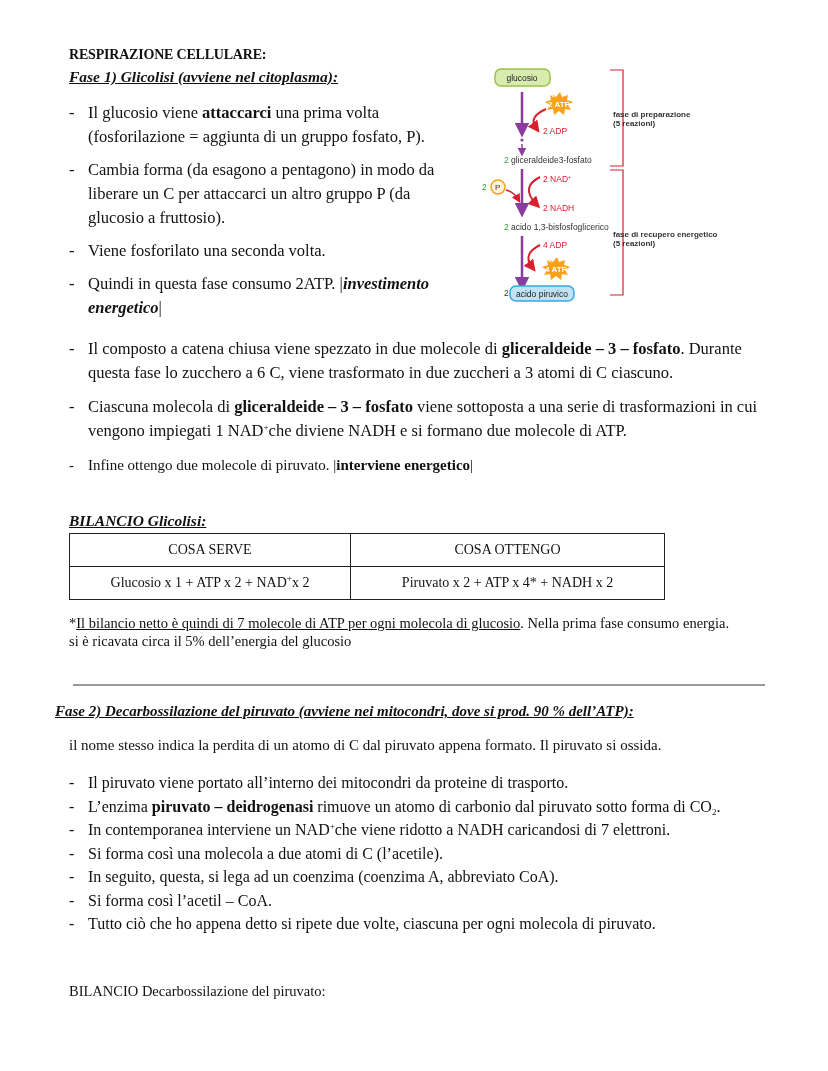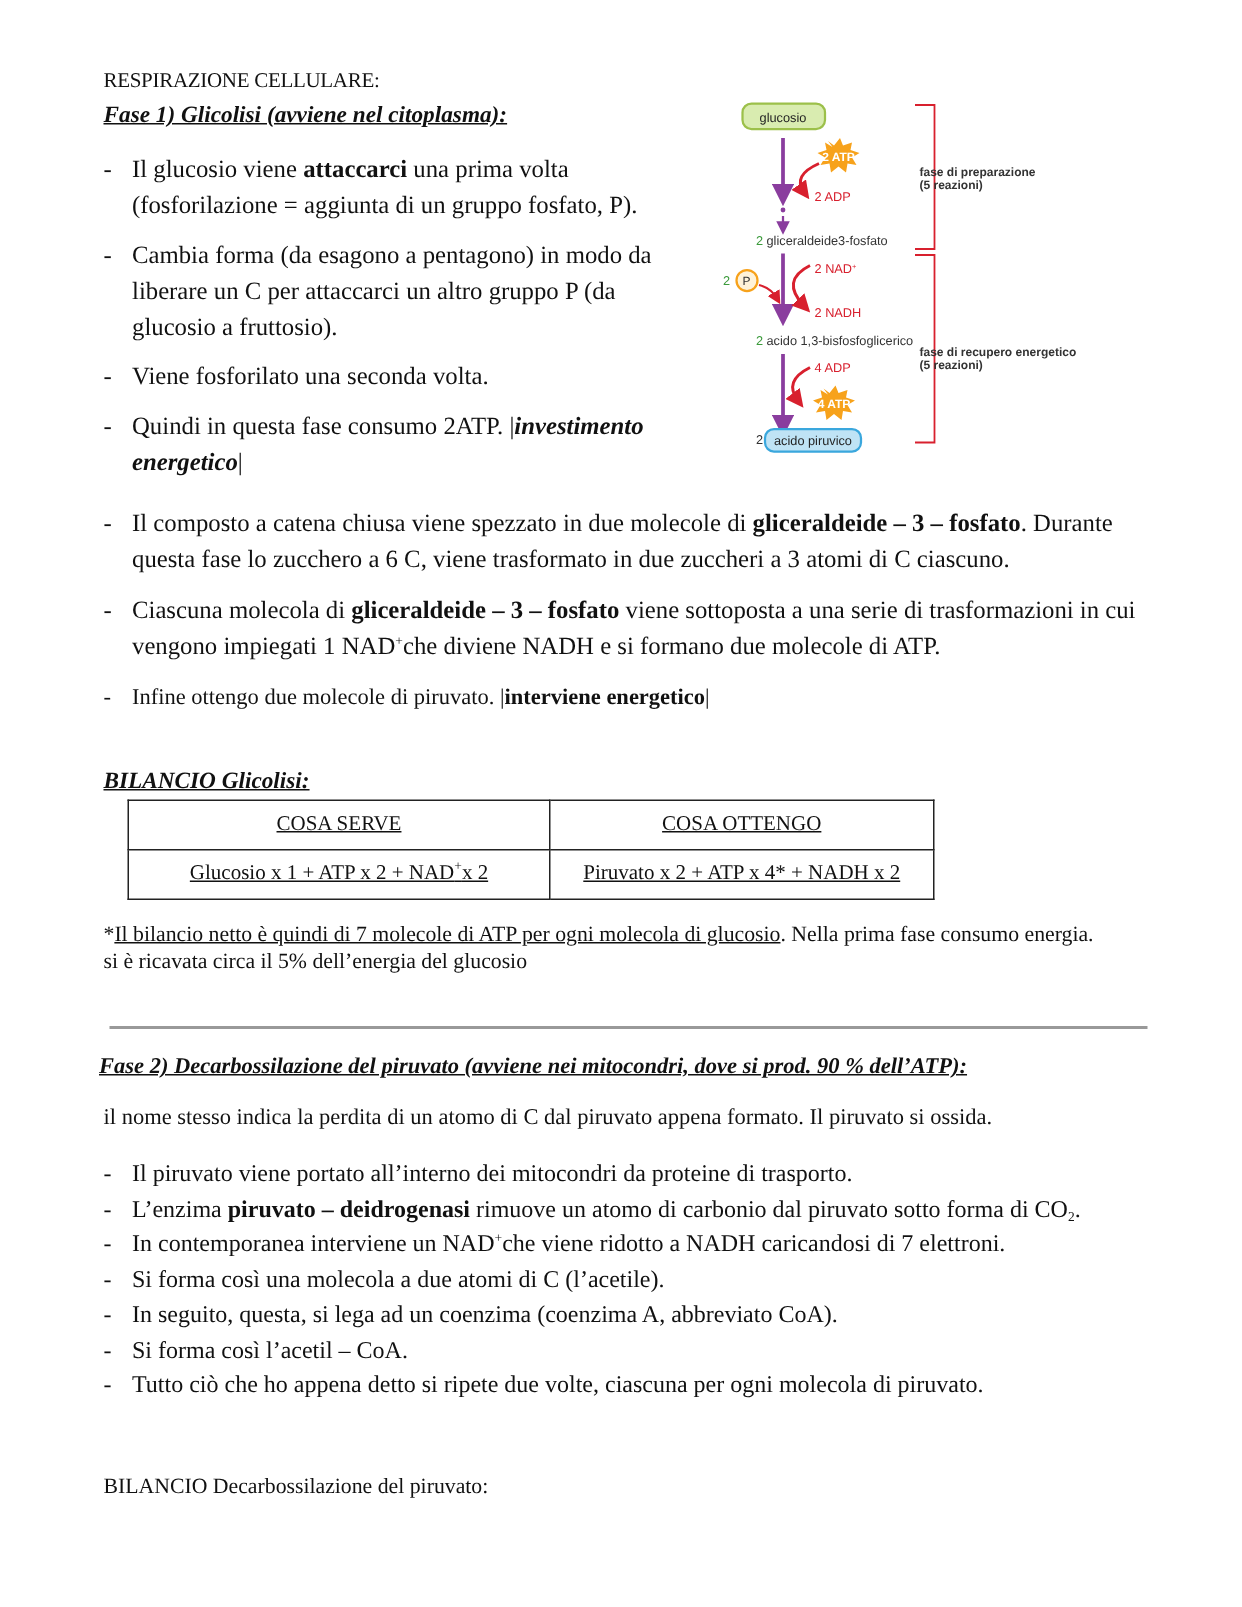--- a/index.html
+++ b/index.html
@@ -1,39 +1,39 @@
 <!DOCTYPE html>
 <html><head>
 <meta charset="utf-8">
 <style>
   html, body { margin: 0; padding: 0; background: #ffffff; }
   body { width: 828px; height: 1071px; position: relative; overflow: hidden;
          font-family: "Liberation Serif", "DejaVu Serif", serif; color: #111; }
   .abs { position: absolute; }
-  .title { left: 69px; top: 47px; font-size: 14px; font-weight: normal; letter-spacing: -0.2px; }
+  .title { left: 69px; top: 47px; font-size: 14px; font-weight: bold; letter-spacing: -0.2px; }
   .phase-title { font-size: 15.5px; font-style: italic; font-weight: bold; text-decoration: underline; }
   .ph1 { left: 69px; top: 68px; }
   .bullets { margin: 0; padding: 0; list-style: none; }
   .bullets li { position: relative; padding-left: 19px; }
   .bullets li .dash { position: absolute; left: 0; top: 0; }
   .b1 { left: 69px; top: 101px; width: 400px; font-size: 16.5px; line-height: 24px; }
   .b1 li { margin-bottom: 9px; }
   .b2 { left: 69px; top: 337px; width: 700px; font-size: 16.5px; line-height: 24px; }
   .b2 li { margin-bottom: 10px; }
   .b2 li.small { font-size: 15px; }
   sup { font-size: 9px; vertical-align: 6px; line-height: 0; }
   sub { font-size: 9px; vertical-align: -3px; line-height: 0; }
   .bil-title { left: 69px; top: 512px; font-size: 15.5px; font-weight: bold; font-style: italic; text-decoration: underline; }
-  table.bal { position: absolute; left: 85px; top: 533px; width: 538px; border-collapse: collapse; font-size: 14px; text-decoration: underline; }
+  table.bal { position: absolute; left: 69px; top: 533px; width: 596px; border-collapse: collapse; font-size: 14px; }
   table.bal td { border: 1.6px solid #222; text-align: center; height: 32px; padding: 0; }
   table.bal td.c1 { width: 280px; }
   .note { left: 69px; top: 614px; width: 700px; font-size: 14.5px; line-height: 18px; }
   .note u { text-decoration: underline; }
   .hr { left: 73px; top: 684px; width: 692px; height: 2px; background: #999; }
-  .ph2 { left: 66px; top: 703px; font-size: 15px; }
+  .ph2 { left: 55px; top: 703px; font-size: 15px; }
   .intro2 { left: 69px; top: 737px; font-size: 15px; }
   .b3 { left: 69px; top: 771px; width: 700px; font-size: 16px; line-height: 23.5px; }
   .b3 li { margin-bottom: 0; }
   .bil2 { left: 69px; top: 983px; font-size: 14.5px; }
   
   .diag { left: 480px; top: 62px; width: 300px; height: 245px; }
   .diag text { font-family: "Liberation Sans", "DejaVu Sans", sans-serif; }
 </style>
 </head>
 <body>

